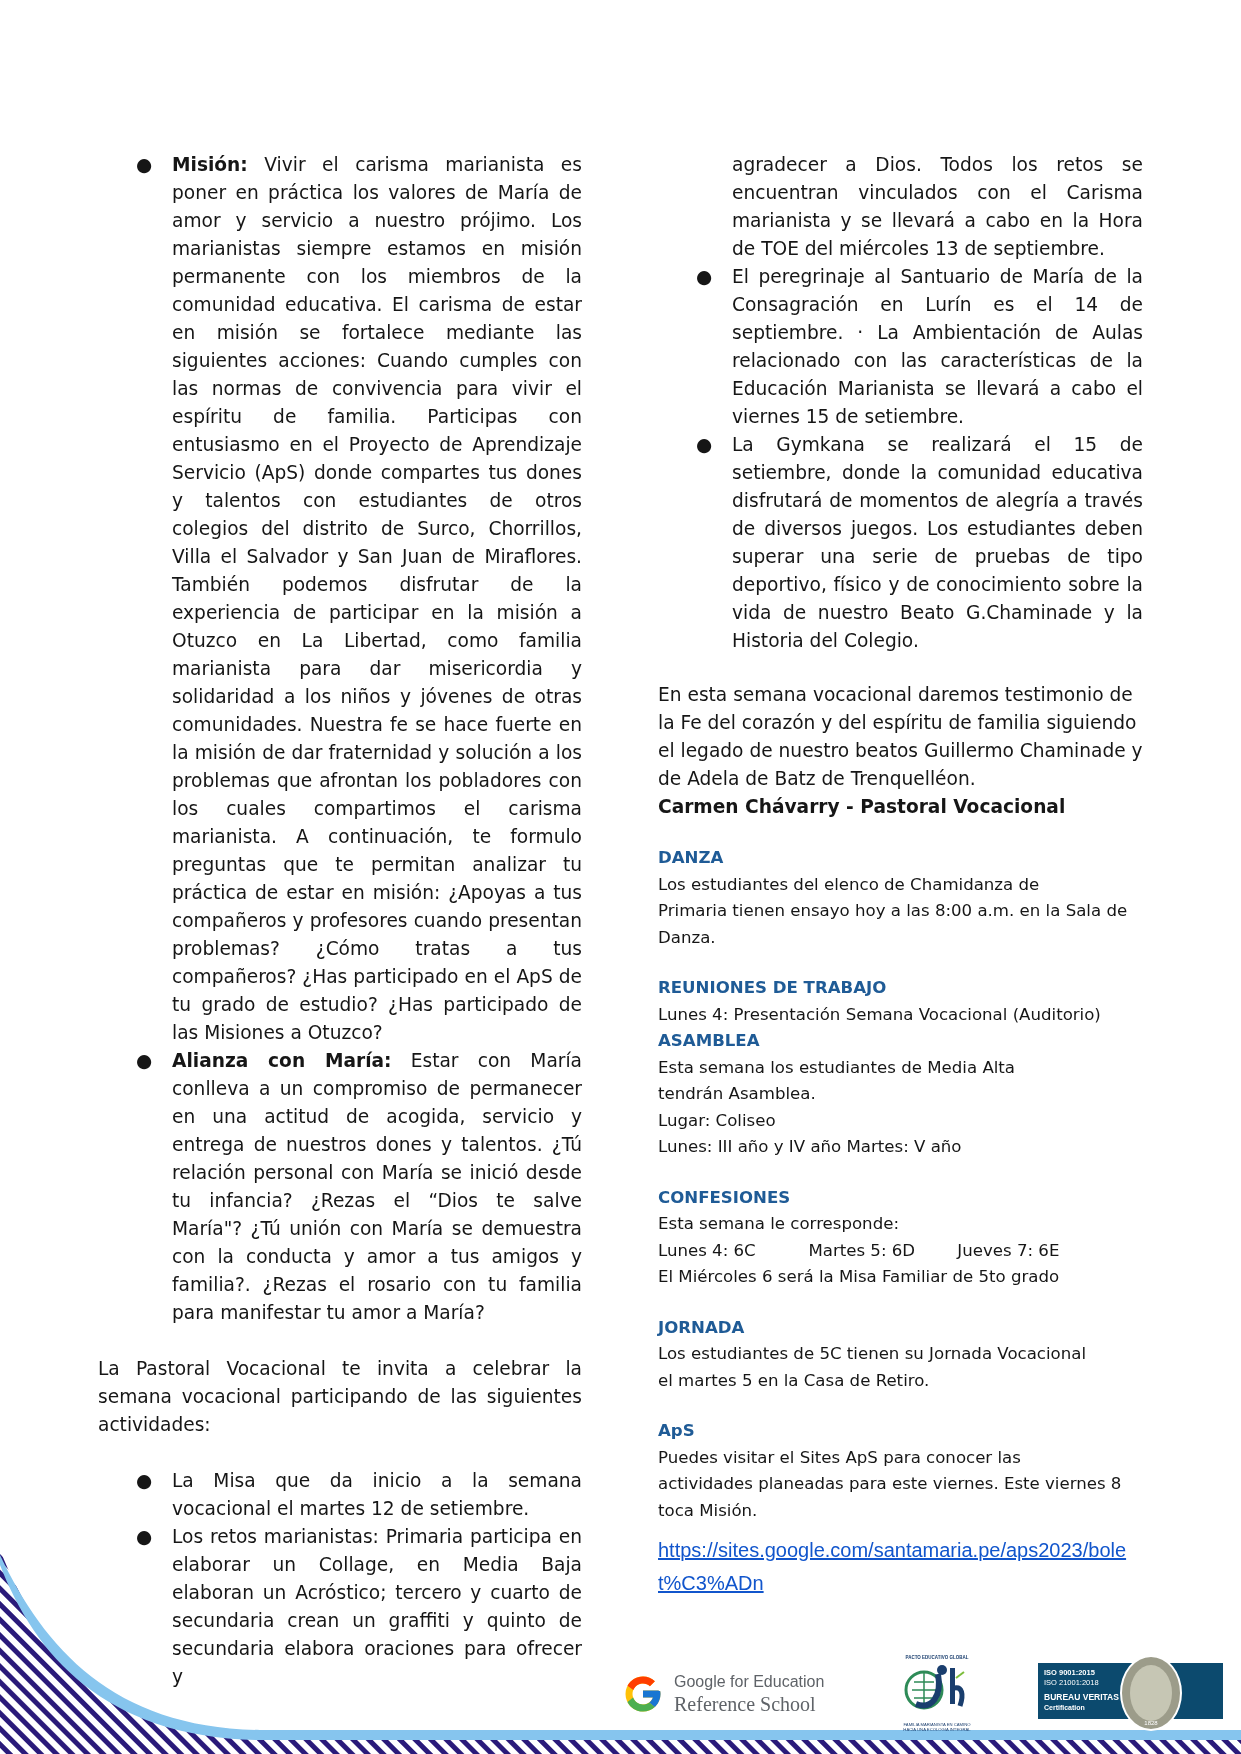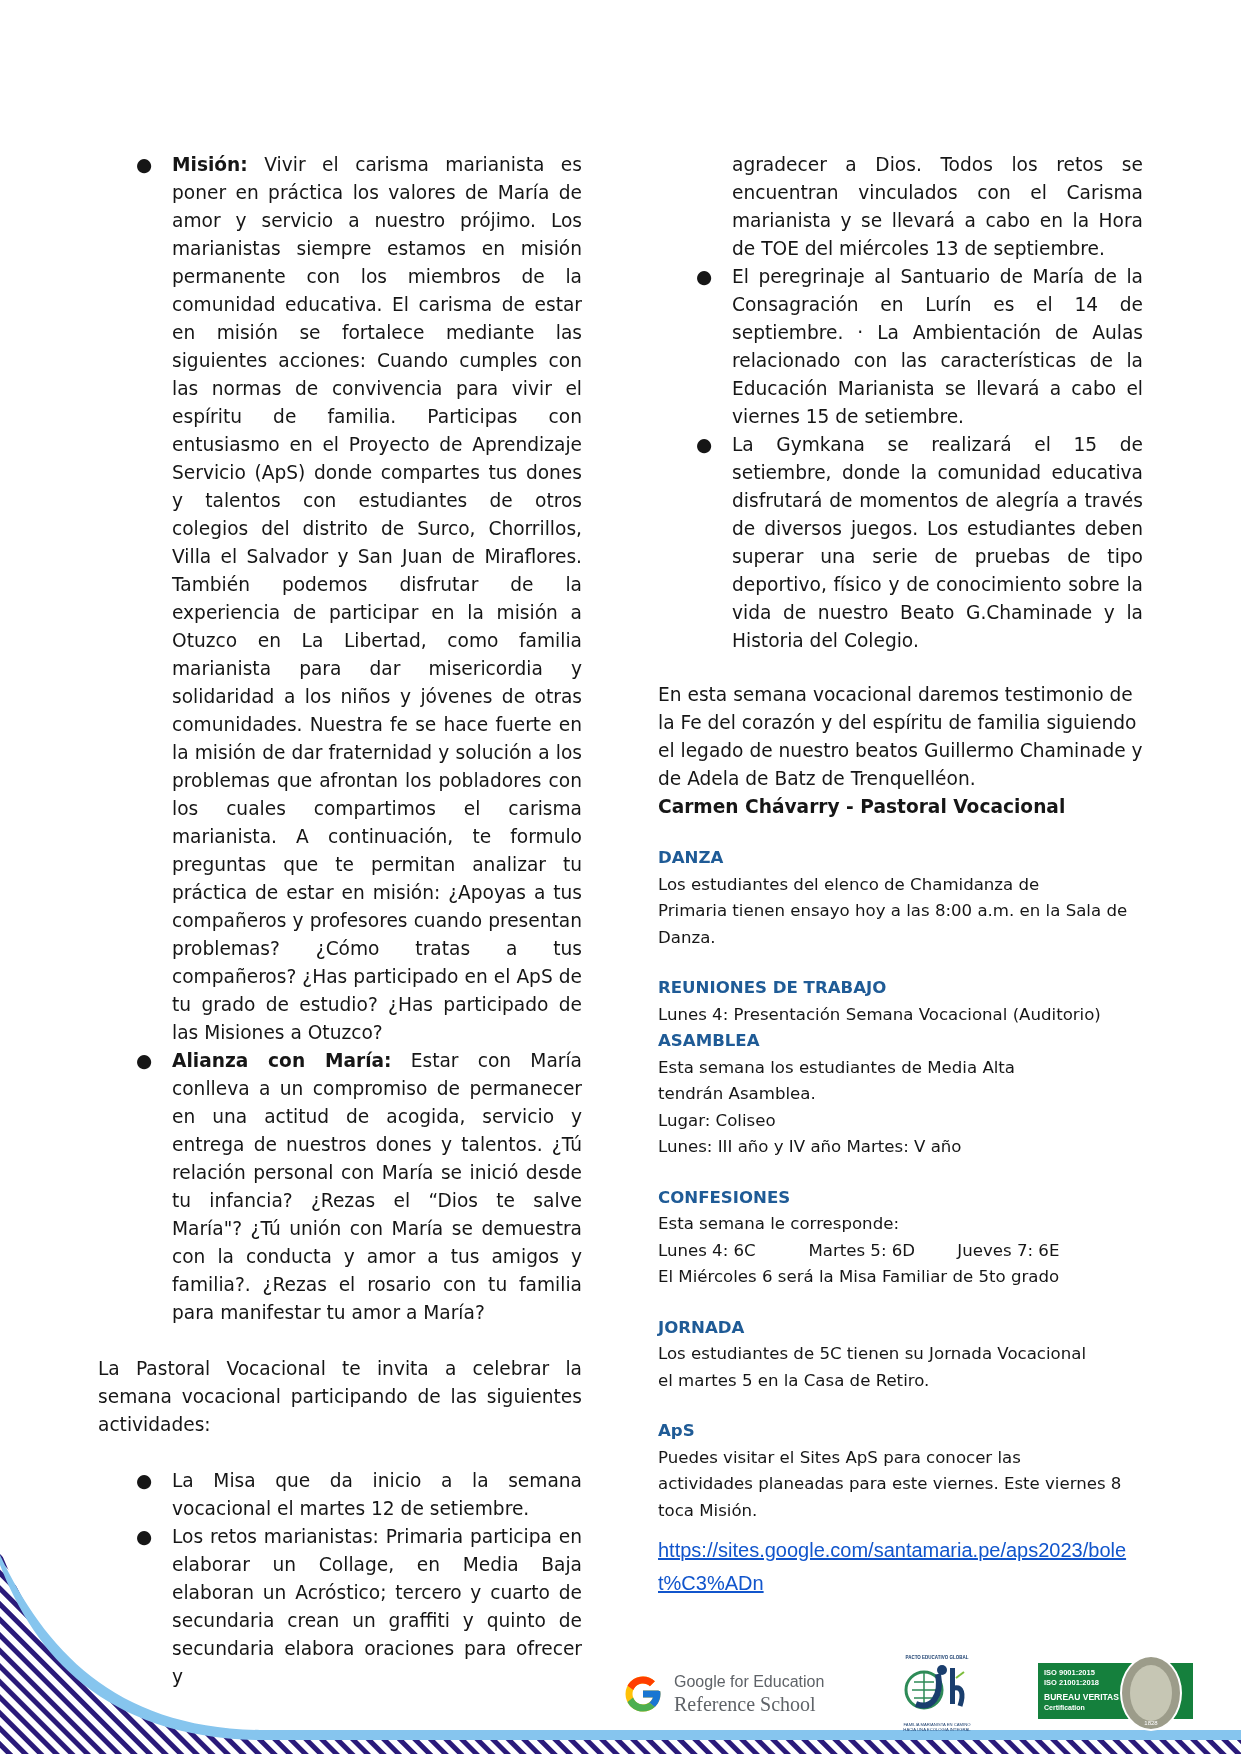--- a/index.html
+++ b/index.html
@@ -141,23 +141,23 @@
       <path d="M14 44 C30 50 40 36 36 14" stroke="#1a3e6e" stroke-width="6" fill="none"></path>
       <circle cx="40" cy="10" r="5" fill="#1a3e6e"></circle>
       <rect x="48" y="8" width="5" height="36" fill="#1a3e6e"></rect>
       <path d="M52 28 C60 26 62 34 58 46" stroke="#1a3e6e" stroke-width="5" fill="none"></path>
       <path d="M54 18 l8 -6" stroke="#7cbd3b" stroke-width="2"></path>
     </svg>
     <div style="font-size:4.2px; color:#1a3e6e; font-family:'Liberation Sans',sans-serif; line-height:5px;">FAMILIA MARIANISTA EN CAMINO</div>
     <div style="font-size:4.2px; color:#1a3e6e; font-family:'Liberation Sans',sans-serif; line-height:5px;">HACIA UNA ECOLOGÍA INTEGRAL</div>
   </div>
 
-  <div style="position:absolute; left:420px; top:8px; width:155px; height:56px; background:#15803d;">
+  <div style="position:absolute; left:420px; top:8px; width:185px; height:56px; background:#0c4a6e;">
     <div style="position:absolute; left:6px; top:5px; font-size:7.5px; font-weight:bold; color:#fff; font-family:'Liberation Sans',sans-serif;">ISO 9001:2015</div>
-    <div style="position:absolute; left:6px; top:15px; font-size:7.5px; font-weight:bold; color:#fff; font-family:'Liberation Sans',sans-serif;">ISO 21001:2018</div>
+    <div style="position:absolute; left:6px; top:15px; font-size:7.5px; font-weight:normal; color:#fff; font-family:'Liberation Sans',sans-serif;">ISO 21001:2018</div>
     <div style="position:absolute; left:6px; top:29px; font-size:8.5px; font-weight:bold; color:#fff; font-family:'Liberation Sans',sans-serif;">BUREAU VERITAS</div>
     <div style="position:absolute; left:6px; top:41px; font-size:7px; font-weight:bold; color:#fff; font-family:'Liberation Sans',sans-serif;">Certification</div>
     <div style="position:absolute; left:82px; top:-8px; width:58px; height:72px; border-radius:50%; background:#9c9c8a; border:2px solid #fff;">
       <div style="position:absolute; left:8px; top:8px; width:42px; height:56px; border-radius:50%; background:#c6c6b4;"></div>
       <div style="position:absolute; left:0; width:58px; bottom:3px; text-align:center; font-size:6px; color:#fff; font-family:'Liberation Sans',sans-serif;">1828</div>
     </div>
   </div>
 </div>
 
 </body></html>

